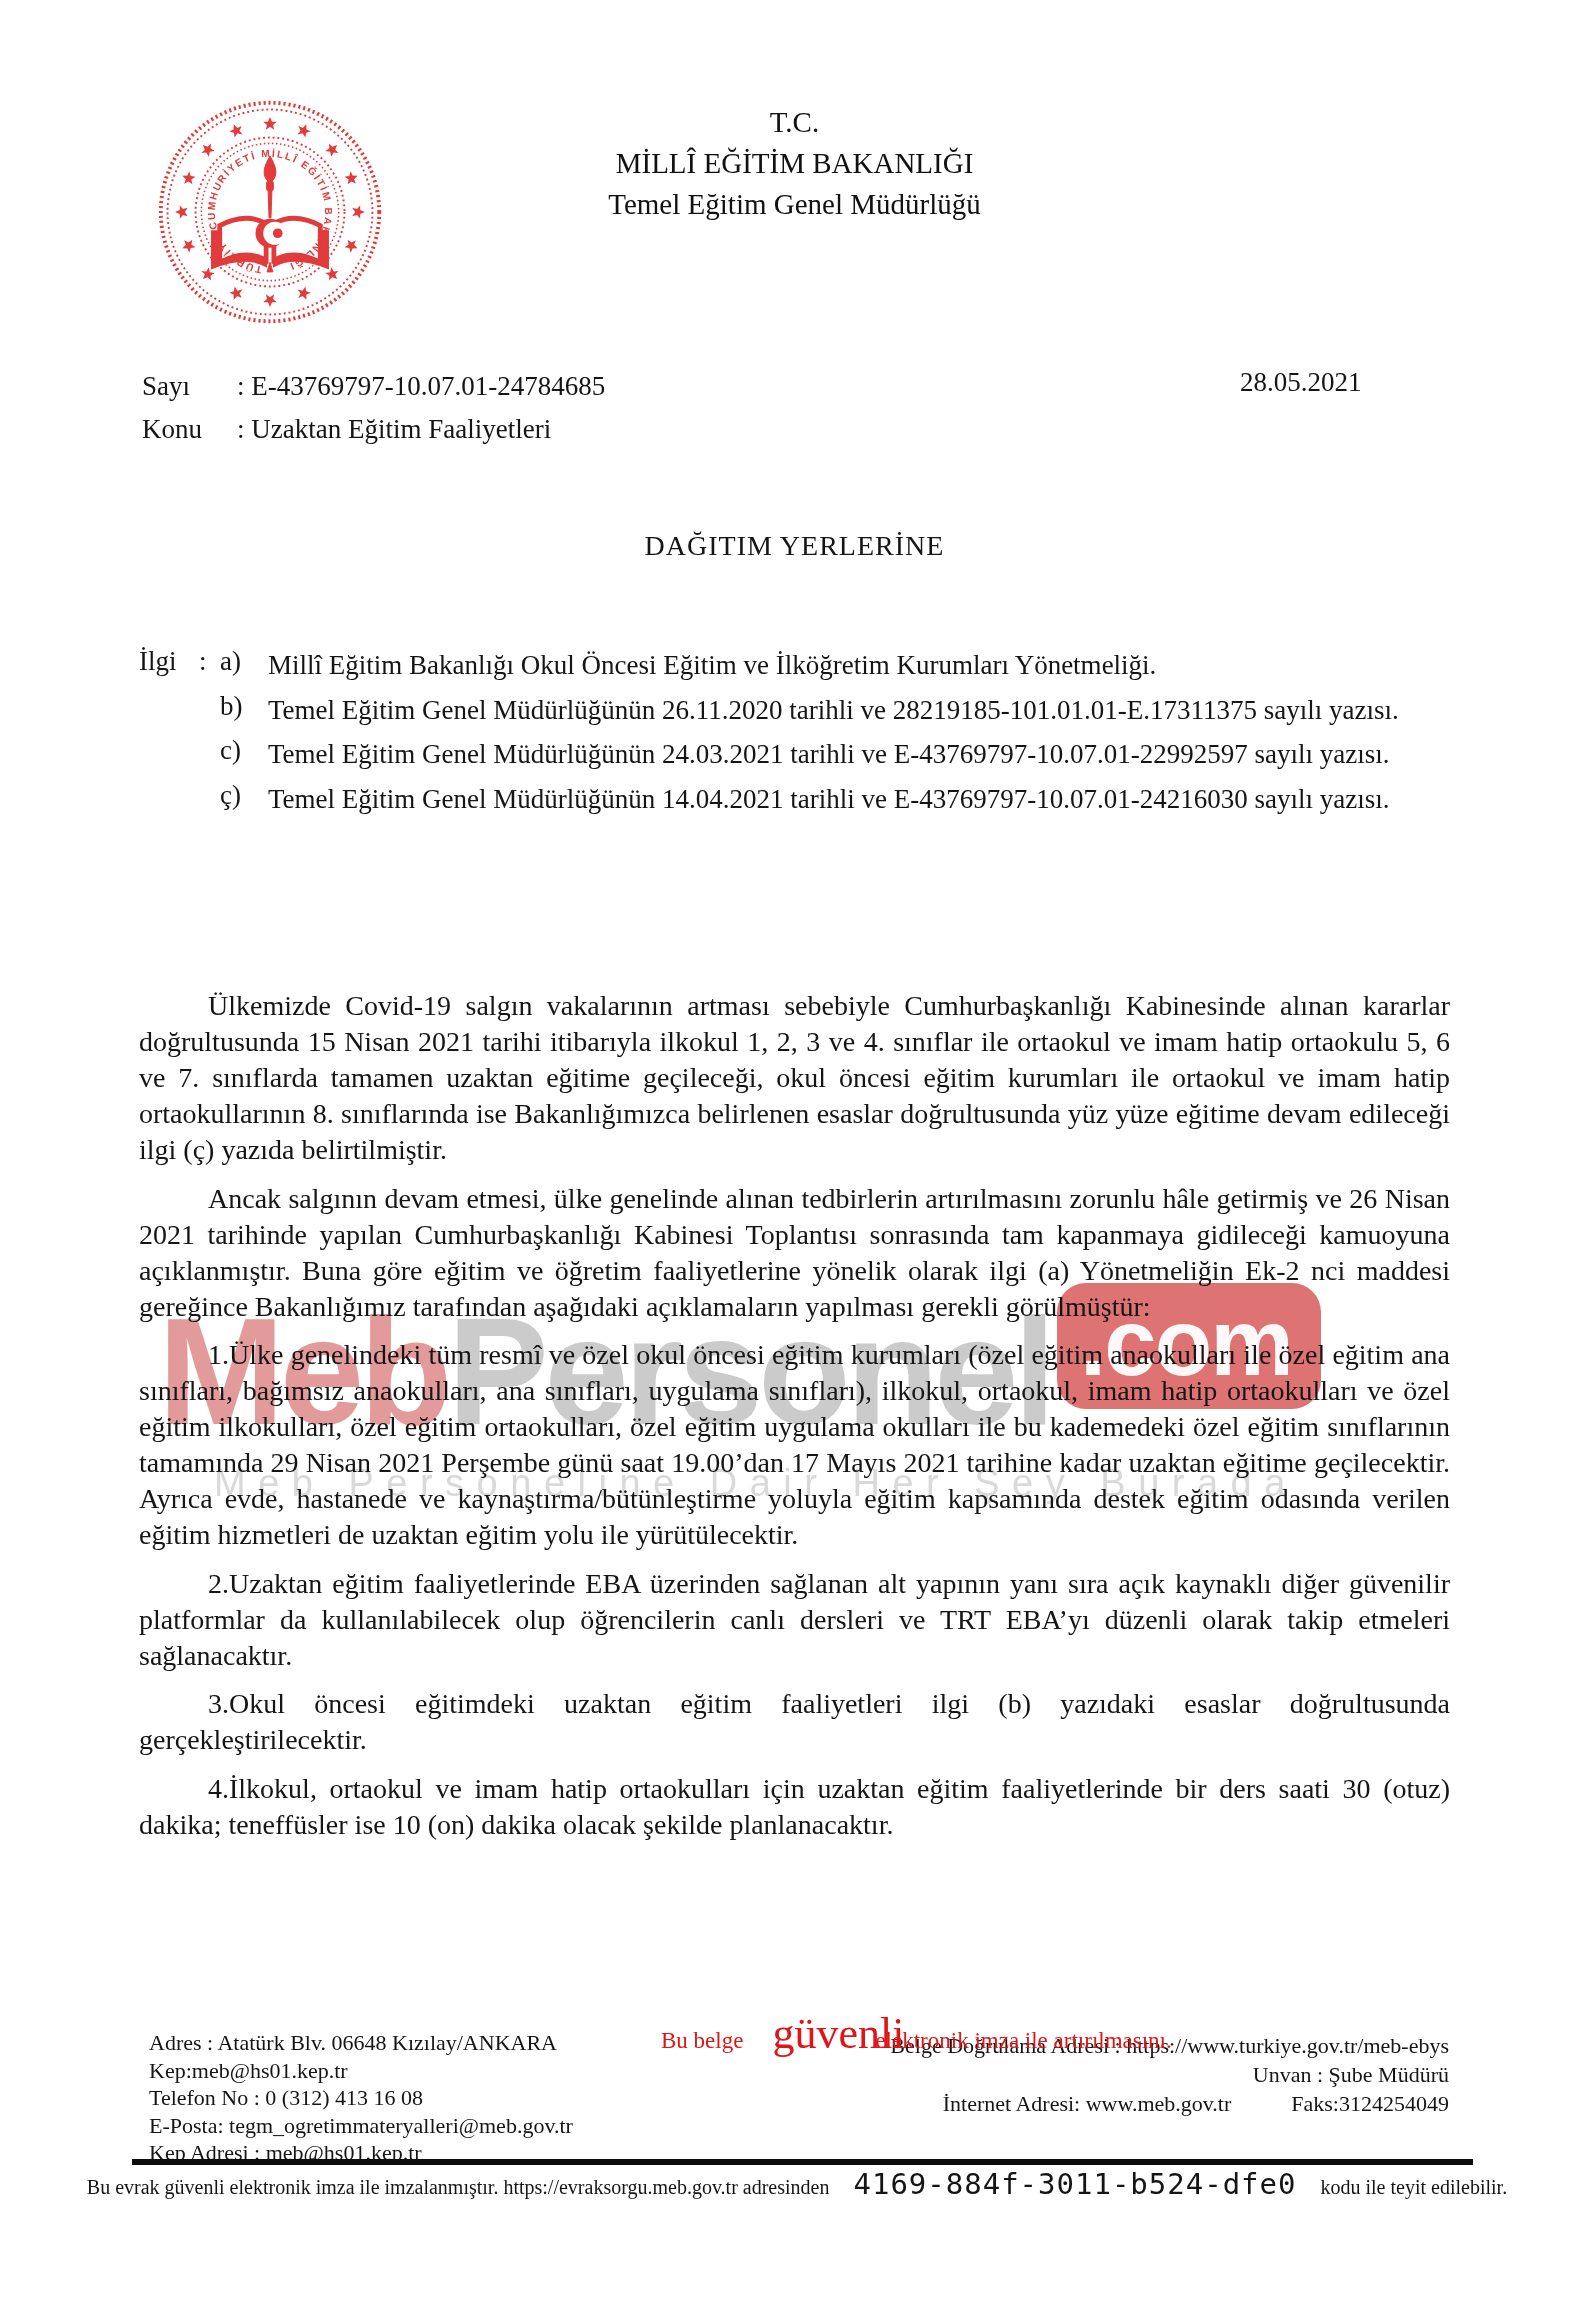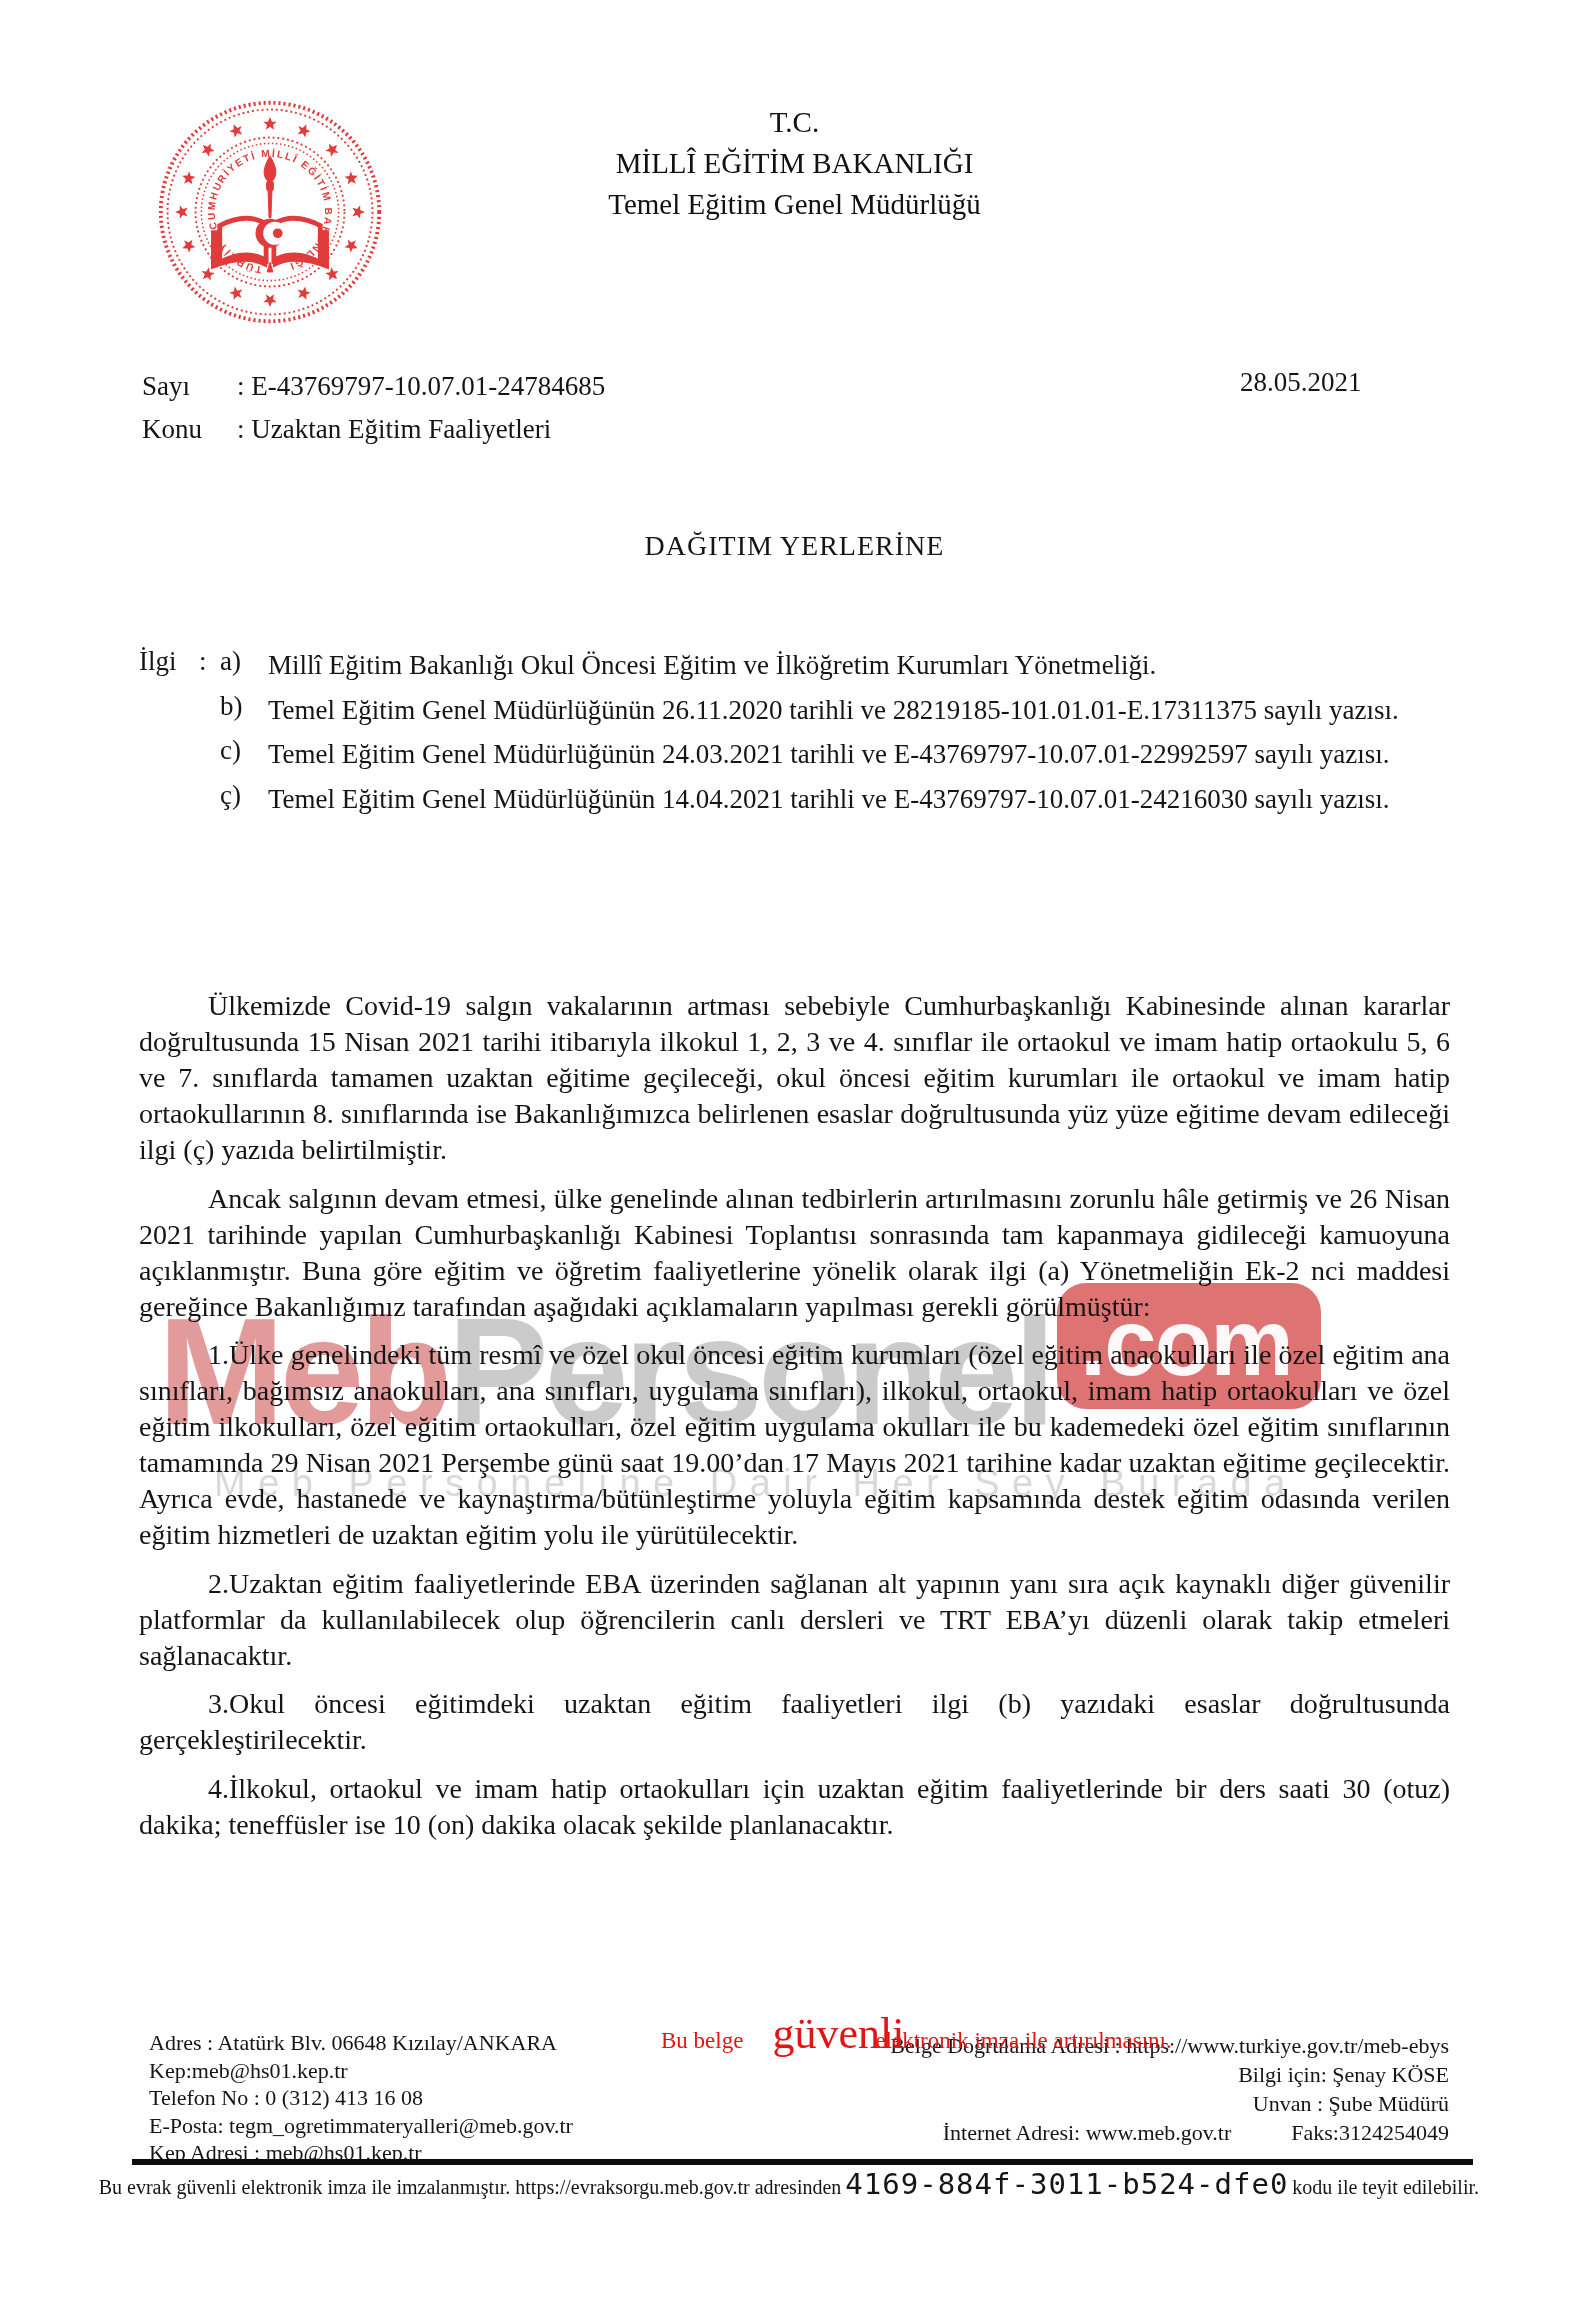--- a/index.html
+++ b/index.html
@@ -74,21 +74,21 @@
 
   
   .footer-left{position:absolute;left:149px;top:2029px;font-size:22px;line-height:27.5px;}
   .footer-right{position:absolute;right:140px;top:2031px;font-size:22px;line-height:29px;text-align:right;}
   .footer-right-flexrow{display:flex;justify-content:flex-end;gap:60px;}
 
   
   .verify-line{position:absolute;left:132px;top:2159px;width:1341px;height:5.8px;background:#0d0d0d;}
   .verify-row{
     position:absolute;left:115px;top:2167px;width:1364px;
-    display:flex;justify-content:flex-end;align-items:baseline;gap:4px;
+    display:flex;justify-content:center;align-items:baseline;gap:24px;
     font-size:20px;white-space:nowrap;
   }
   .verify-code{font-family:"DejaVu Sans Mono", monospace;font-size:29px;letter-spacing:1px;}
 </style>
 </head>
 <body>
 
 <div class="page">
 
   <div class="watermark">
@@ -239,21 +239,20 @@
     <div class="footer-left">
       <div>Adres : Atatürk Blv.   06648 Kızılay/ANKARA</div>
       <div>Kep:meb@hs01.kep.tr</div>
       <div>Telefon No : 0 (312) 413 16 08</div>
       <div>E-Posta: tegm_ogretimmateryalleri@meb.gov.tr</div>
       <div>Kep Adresi : meb@hs01.kep.tr</div>
     </div>
 
     <div class="footer-right">
       <div>Belge Doğrulama Adresi : https://www.turkiye.gov.tr/meb-ebys</div>
-      <div>Bilgi için:  Şenay KÖSE</div>
       <div>Unvan : Şube Müdürü</div>
       <div class="footer-right-flexrow">
         <span>İnternet Adresi: www.meb.gov.tr</span>
         <span>Faks:3124254049</span>
       </div>
     </div>
 
     <div class="verify-line"></div>
     <div class="verify-row">
       <span>Bu evrak güvenli elektronik imza ile imzalanmıştır. https://evraksorgu.meb.gov.tr adresinden</span>

